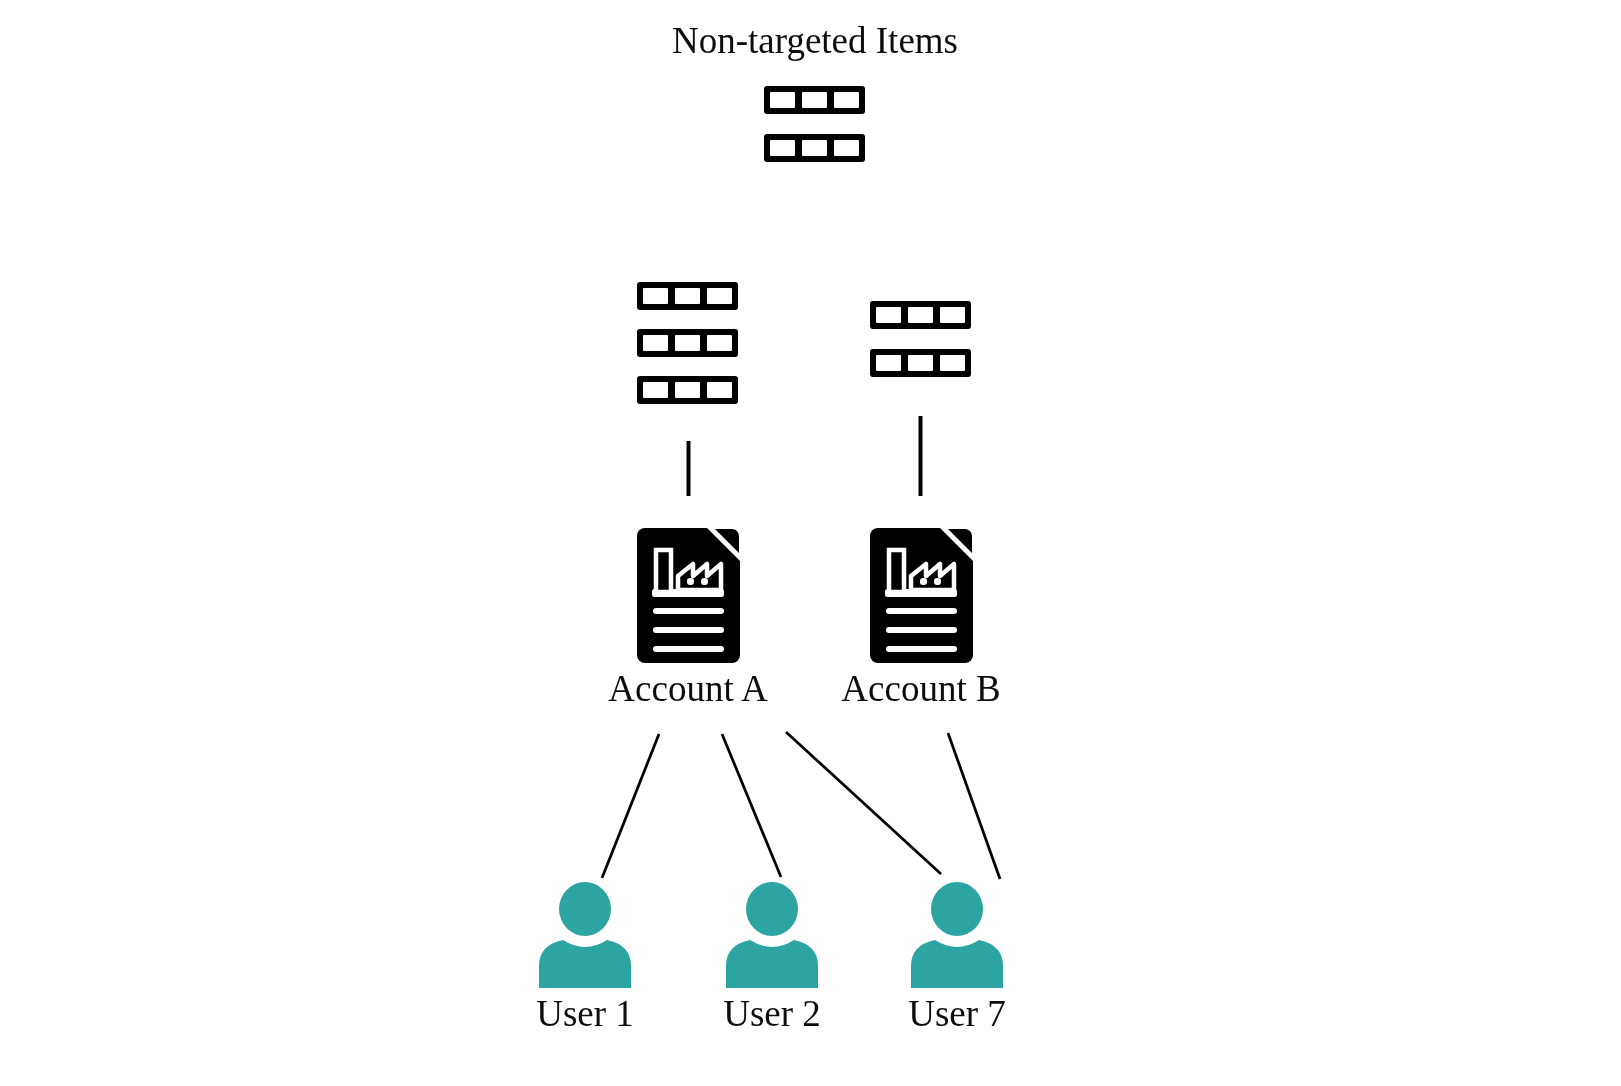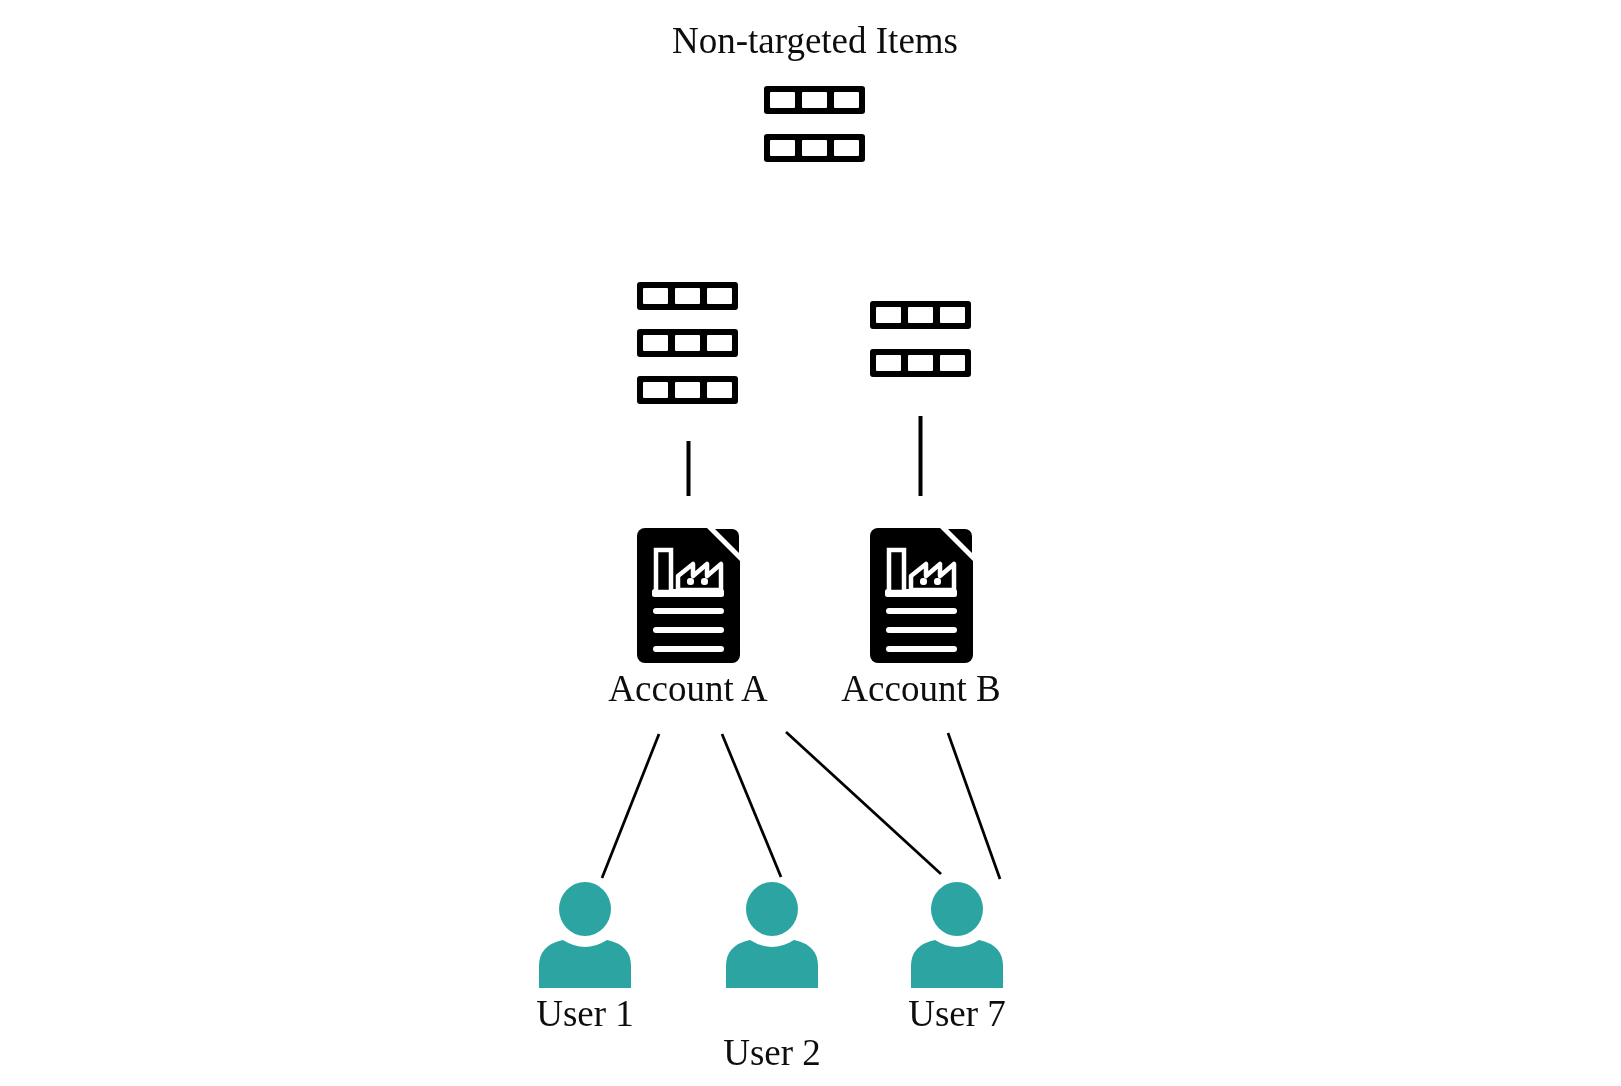--- a/index.html
+++ b/index.html
@@ -142,21 +142,21 @@
 <svg width="100" height="106" viewBox="0 0 100 106">
   <ellipse cx="50" cy="27" rx="26" ry="27" fill="var(--user)"></ellipse>
   <path d="M4,106 V84 Q4,63 28,58 Q50,72 72,58 Q96,63 96,84 V106 Z" fill="var(--user)"></path>
 </svg></div>
       <div class="node-label" style="left: 585px; top: 993px;">User 1</div>
       <div class="user" style="left: 722px; top: 882px;">
 <svg width="100" height="106" viewBox="0 0 100 106">
   <ellipse cx="50" cy="27" rx="26" ry="27" fill="var(--user)"></ellipse>
   <path d="M4,106 V84 Q4,63 28,58 Q50,72 72,58 Q96,63 96,84 V106 Z" fill="var(--user)"></path>
 </svg></div>
-      <div class="node-label" style="left: 772px; top: 993px; margin-top: 39px;">User 2</div>
+      <div class="node-label" style="left: 772px; top: 993px;">User 2</div>
       <div class="user" style="left: 907px; top: 882px;">
 <svg width="100" height="106" viewBox="0 0 100 106">
   <ellipse cx="50" cy="27" rx="26" ry="27" fill="var(--user)"></ellipse>
   <path d="M4,106 V84 Q4,63 28,58 Q50,72 72,58 Q96,63 96,84 V106 Z" fill="var(--user)"></path>
 </svg></div>
       <div class="node-label" style="left: 957px; top: 993px;">User 7</div>
     </div>
 
 </div>
 

